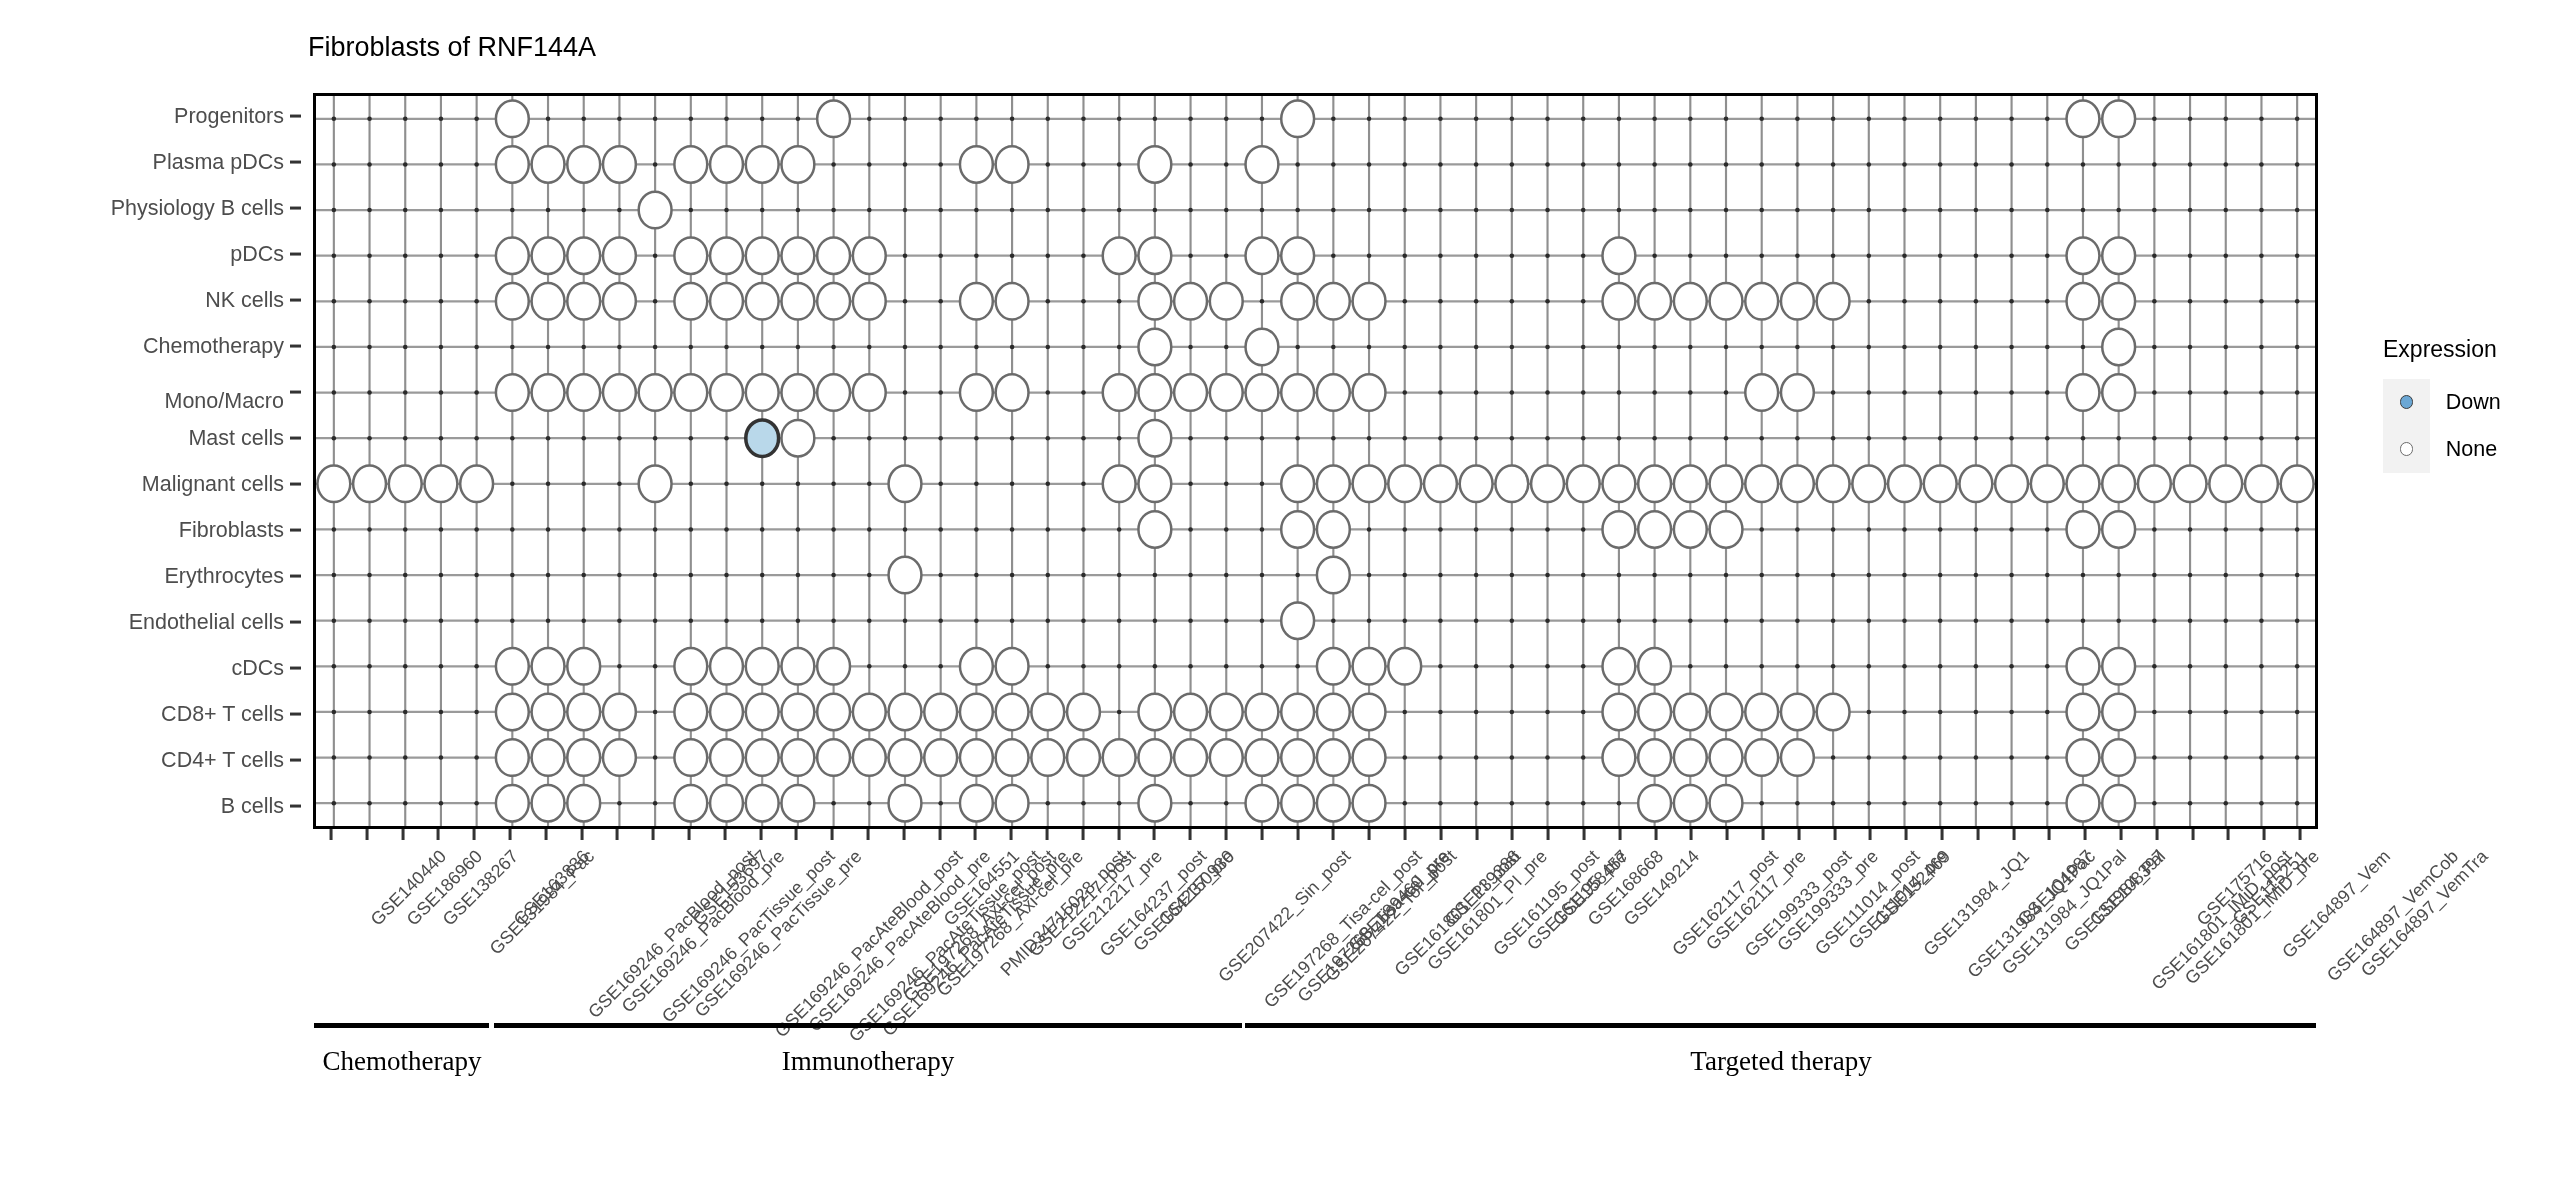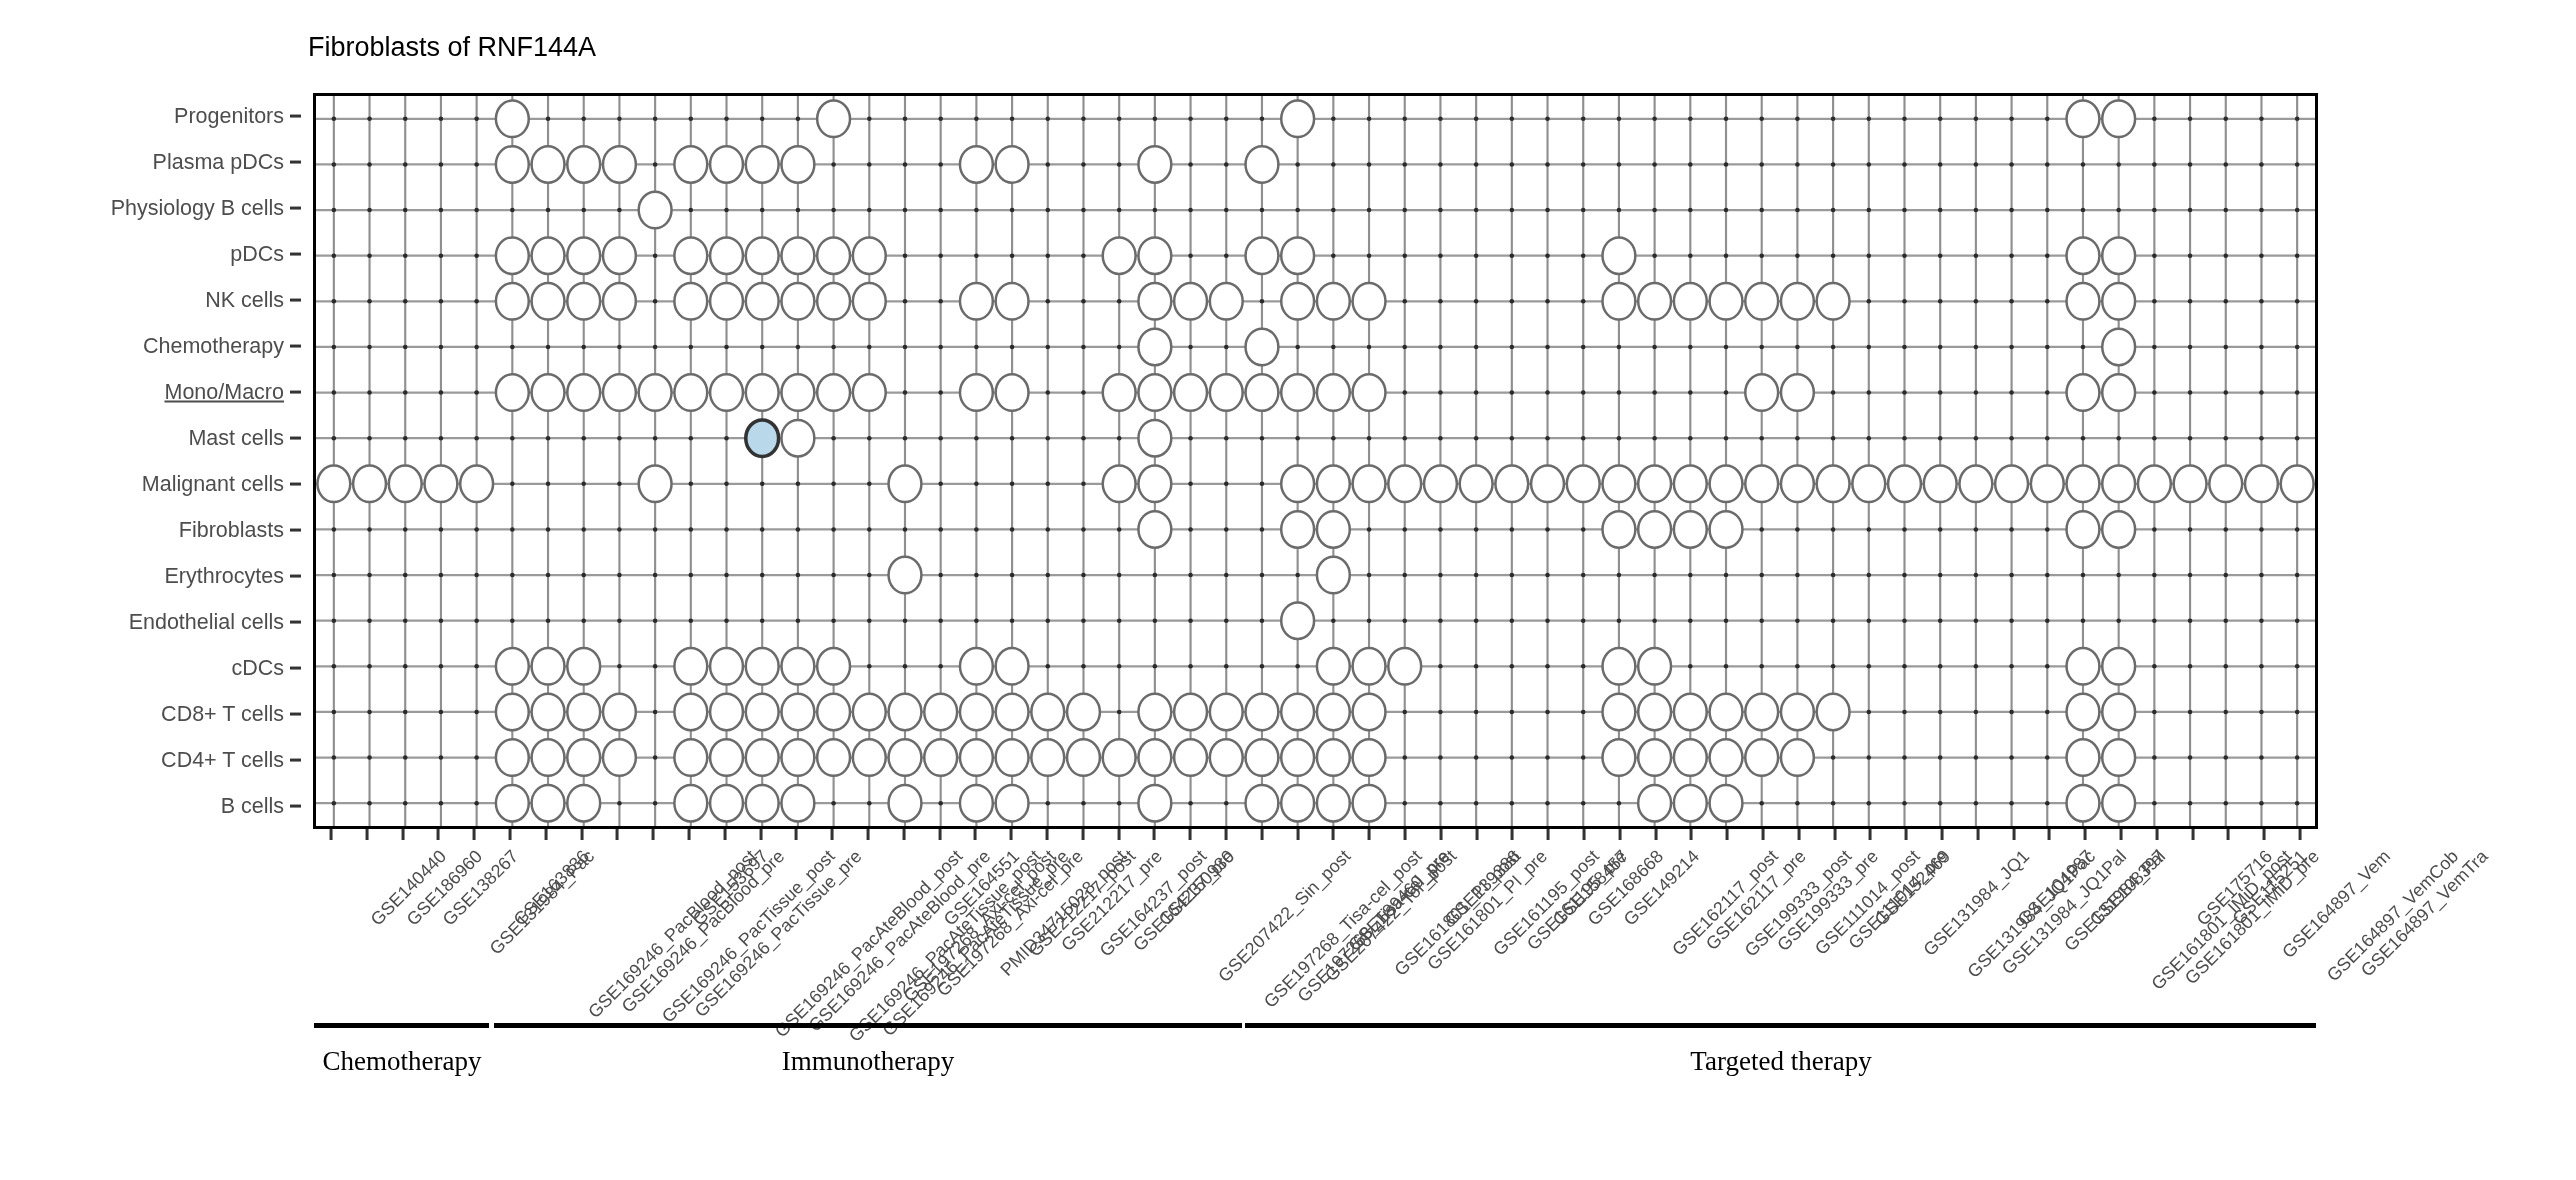--- a/index.html
+++ b/index.html
@@ -183,21 +183,21 @@
       <div class="y-tick-label" style="top: 69px;">Plasma pDCs</div>
       <div class="y-tick-mark" style="top: 69px;"></div>
       <div class="y-tick-label" style="top: 115px;">Physiology B cells</div>
       <div class="y-tick-mark" style="top: 115px;"></div>
       <div class="y-tick-label" style="top: 161px;">pDCs</div>
       <div class="y-tick-mark" style="top: 161px;"></div>
       <div class="y-tick-label" style="top: 207px;">NK cells</div>
       <div class="y-tick-mark" style="top: 207px;"></div>
       <div class="y-tick-label" style="top: 253px;">Chemotherapy</div>
       <div class="y-tick-mark" style="top: 253px;"></div>
-      <div class="y-tick-label" style="top: 299px; text-decoration: underline;">Mono/Macro</div>
+      <div class="y-tick-label" style="top: 308px;">Mono/Macro</div>
       <div class="y-tick-mark" style="top: 299px;"></div>
       <div class="y-tick-label" style="top: 345px;">Mast cells</div>
       <div class="y-tick-mark" style="top: 345px;"></div>
       <div class="y-tick-label" style="top: 391px;">Malignant cells</div>
       <div class="y-tick-mark" style="top: 391px;"></div>
       <div class="y-tick-label" style="top: 437px;">Fibroblasts</div>
       <div class="y-tick-mark" style="top: 437px;"></div>
       <div class="y-tick-label" style="top: 483px;">Erythrocytes</div>
       <div class="y-tick-mark" style="top: 483px;"></div>
       <div class="y-tick-label" style="top: 529px;">Endothelial cells</div>
@@ -1548,15 +1548,32 @@
 
   <div id="groups">
       <div class="group-bar" style="left: 314px; width: 175px;"></div>
       <div class="group-label" style="left: 402px;">Chemotherapy</div>
       <div class="group-bar" style="left: 494px; width: 748px;"></div>
       <div class="group-label" style="left: 868px;">Immunotherapy</div>
       <div class="group-bar" style="left: 1245px; width: 1071px;"></div>
       <div class="group-label" style="left: 1781px;">Targeted therapy</div>
     </div>
 
+  <div id="legend">
+    <div id="legend-title">Expression</div>
+    <div id="legend-items">
+        <div class="legend-row">
+          <div class="legend-key">
+            <div class="legend-dot down"></div>
+          </div>
+          <div class="legend-label">Down</div>
+        </div>
+        <div class="legend-row">
+          <div class="legend-key">
+            <div class="legend-dot none"></div>
+          </div>
+          <div class="legend-label">None</div>
+        </div>
+      </div>
+  </div>
 
 </div>
 
 
 </body></html>

